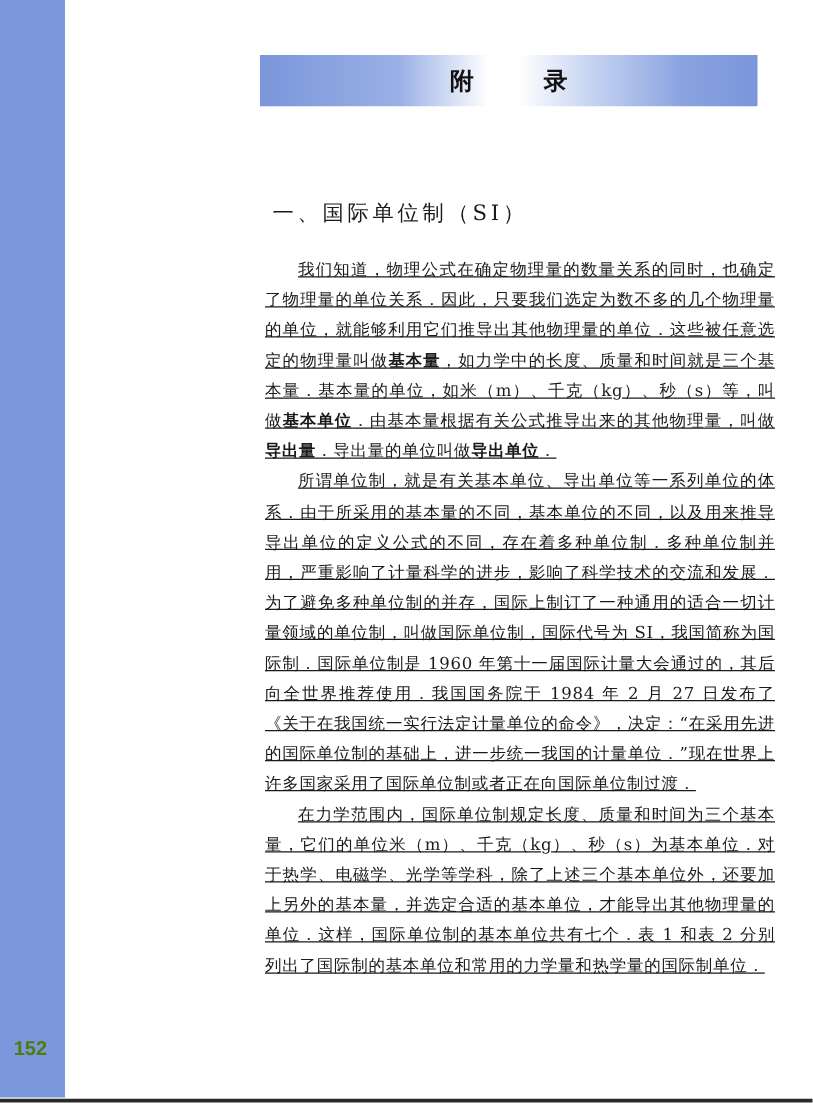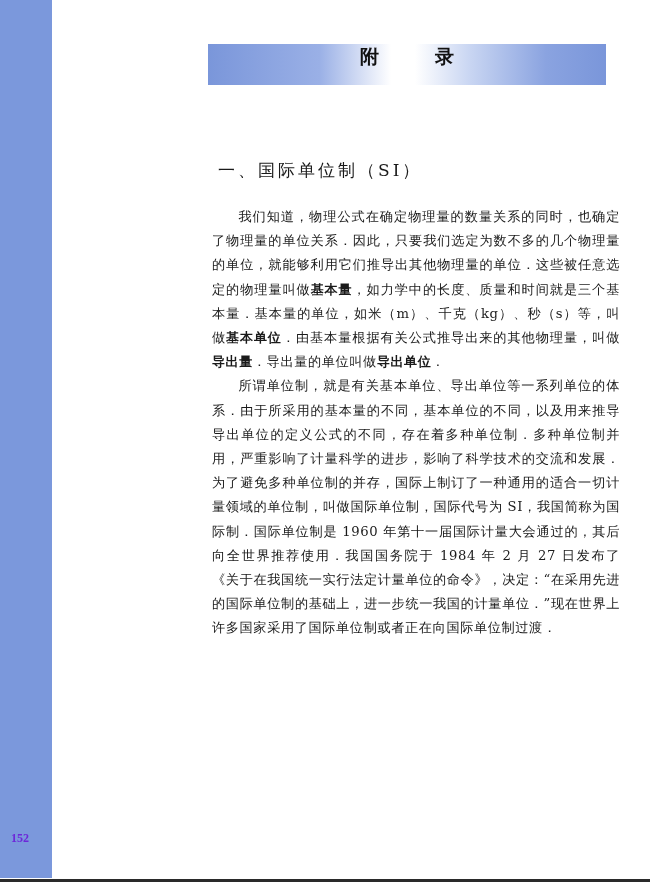--- a/index.html
+++ b/index.html
@@ -8,64 +8,67 @@
     background: #ffffff;
     font-family: "DejaVu Serif", "Liberation Serif", serif;
     color: #1a1a1a;
   }
   .side-strip {
     position: absolute; left: 0; top: 0; width: 52px; height: 878px;
     background: #7b98dc;
   }
   .page-number {
     position: absolute; left: 11px; top: 831px;
-    font-family: Liberation Serif, serif;
-    font-weight: bold; font-size: 12px; color: #6d28d9;
+    font-family: Liberation Sans, sans-serif;
+    font-weight: bold; font-size: 16px; color: #4d7c0f;
   }
   .bottom-rule {
     position: absolute; left: 0; bottom: 0; width: 650px; height: 3px;
     background: #2a2a2a;
   }
   .banner {
     position: absolute; left: 208px; top: 44px; width: 398px; height: 41px;
     background: linear-gradient(90deg, #7a96da 0%, #9ab0e6 28%, #ffffff 46%, #ffffff 52%, #c8d5f2 66%, #8aa3e0 85%, #7a96da 100%);
-    display: flex; align-items: flex-start; justify-content: center;
+    display: flex; align-items: center; justify-content: center;
   }
   .banner-title {
     font-family: "DejaVu Sans", sans-serif; font-weight: bold;
     font-size: 19px; letter-spacing: 56px; margin-right: -56px;
     color: #111;
   }
   .section-title {
     position: absolute; left: 0; right: 0; top: 159px;
     margin-left: 218px; width: 380px; text-align: left;
     font-size: 17px; letter-spacing: 3px; color: #1a1a1a;
   }
   .body-text {
     position: absolute; left: 212px; top: 205px; width: 408px;
     font-size: 13.2px; line-height: 24.2px; text-align: justify;
     letter-spacing: 0.6px;
   }
-  .body-text p { margin: 0; text-indent: 2em; }
+  .body-text p { margin: 0; text-indent: 2em; text-decoration: underline; }
   .body-text b { font-family: "DejaVu Sans", sans-serif; font-weight: bold; font-size: 13px; }
 </style>
 </head>
 <body>
 
 <div class="side-strip"></div>
 
 <div class="banner">
   <span class="banner-title">附录</span>
 </div>
 
 <div class="section-title">一、国际单位制（SI）</div>
 
 <div class="body-text">
   <p>
     <span>我们知道，物理公式在确定物理量的数量关系的同时，也确定了物理量的单位关系．因此，只要我们选定为数不多的几个物理量的单位，就能够利用它们推导出其他物理量的单位．这些被任意选定的物理量叫做</span><b>基本量</b><span>，如力学中的长度、质量和时间就是三个基本量．基本量的单位，如米（m）、千克（kg）、秒（s）等，叫做</span><b>基本单位</b><span>．由基本量根据有关公式推导出来的其他物理量，叫做</span><b>导出量</b><span>．导出量的单位叫做</span><b>导出单位</b><span>．</span>
   </p>
   <p>
     <span>所谓单位制，就是有关基本单位、导出单位等一系列单位的体系．由于所采用的基本量的不同，基本单位的不同，以及用来推导导出单位的定义公式的不同，存在着多种单位制．多种单位制并用，严重影响了计量科学的进步，影响了科学技术的交流和发展．为了避免多种单位制的并存，国际上制订了一种通用的适合一切计量领域的单位制，叫做国际单位制，国际代号为 SI，我国简称为国际制．国际单位制是 1960 年第十一届国际计量大会通过的，其后向全世界推荐使用．我国国务院于 1984 年 2 月 27 日发布了《关于在我国统一实行法定计量单位的命令》，决定：“在采用先进的国际单位制的基础上，进一步统一我国的计量单位．”现在世界上许多国家采用了国际单位制或者正在向国际单位制过渡．</span>
   </p>
+  <p>
+    <span>在力学范围内，国际单位制规定长度、质量和时间为三个基本量，它们的单位米（m）、千克（kg）、秒（s）为基本单位．对于热学、电磁学、光学等学科，除了上述三个基本单位外，还要加上另外的基本量，并选定合适的基本单位，才能导出其他物理量的单位．这样，国际单位制的基本单位共有七个．表 1 和表 2 分别列出了国际制的基本单位和常用的力学量和热学量的国际制单位．</span>
+  </p>
 </div>
 
 <div class="page-number">152</div>
 <div class="bottom-rule"></div>
 
 </body></html>

